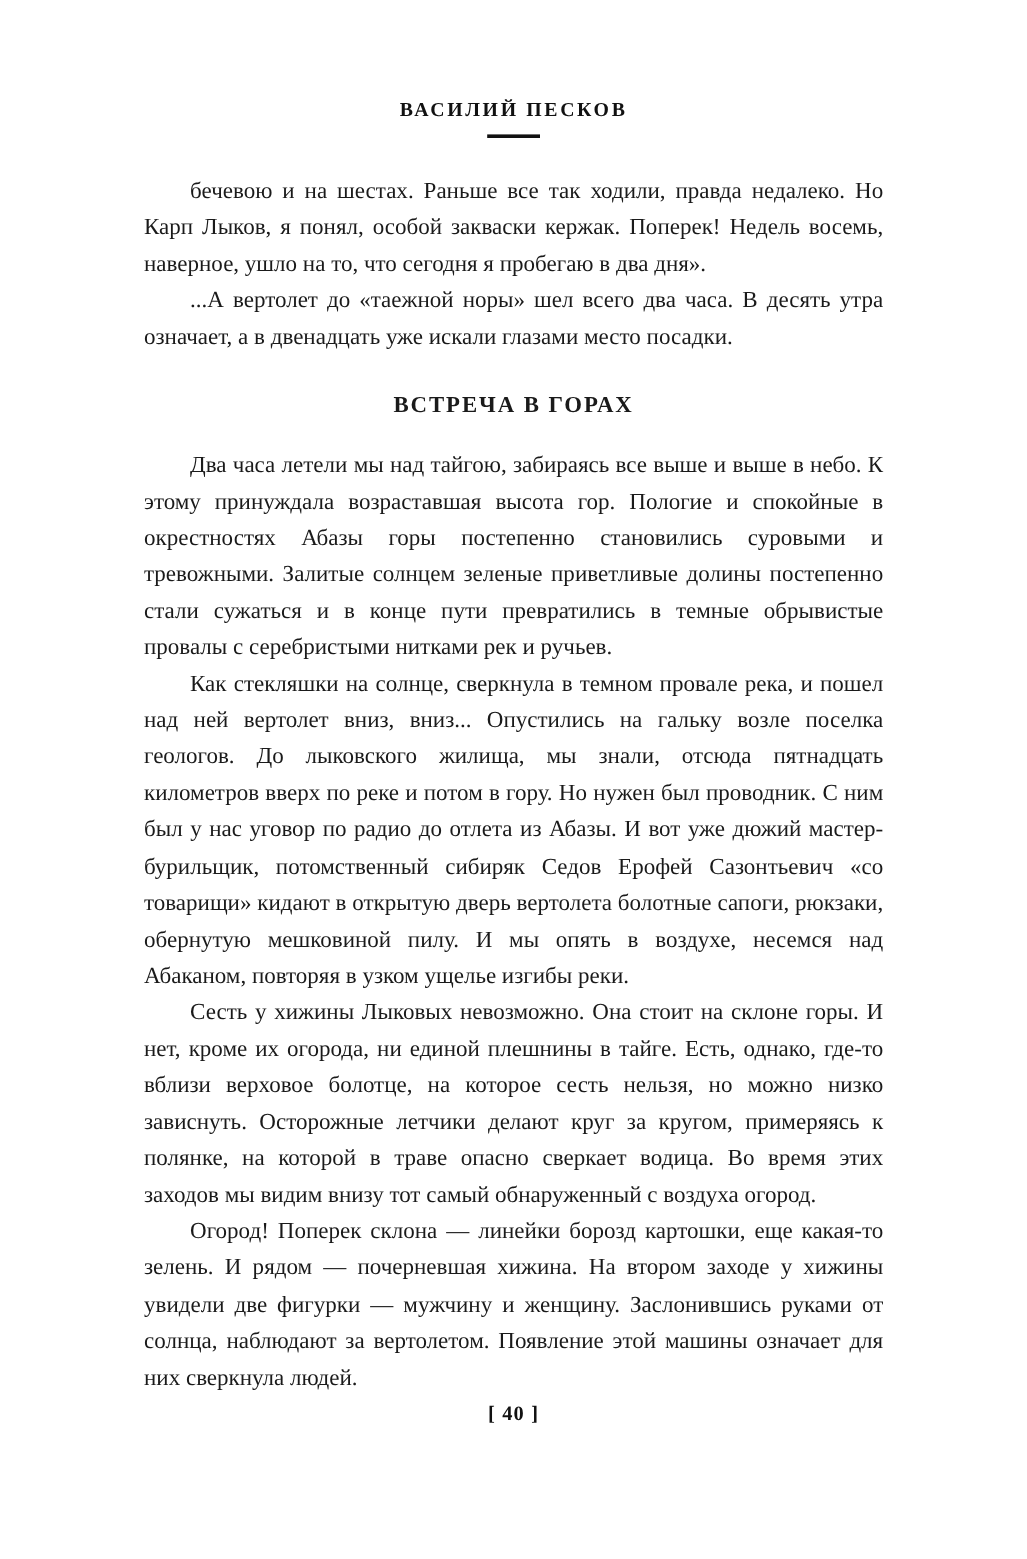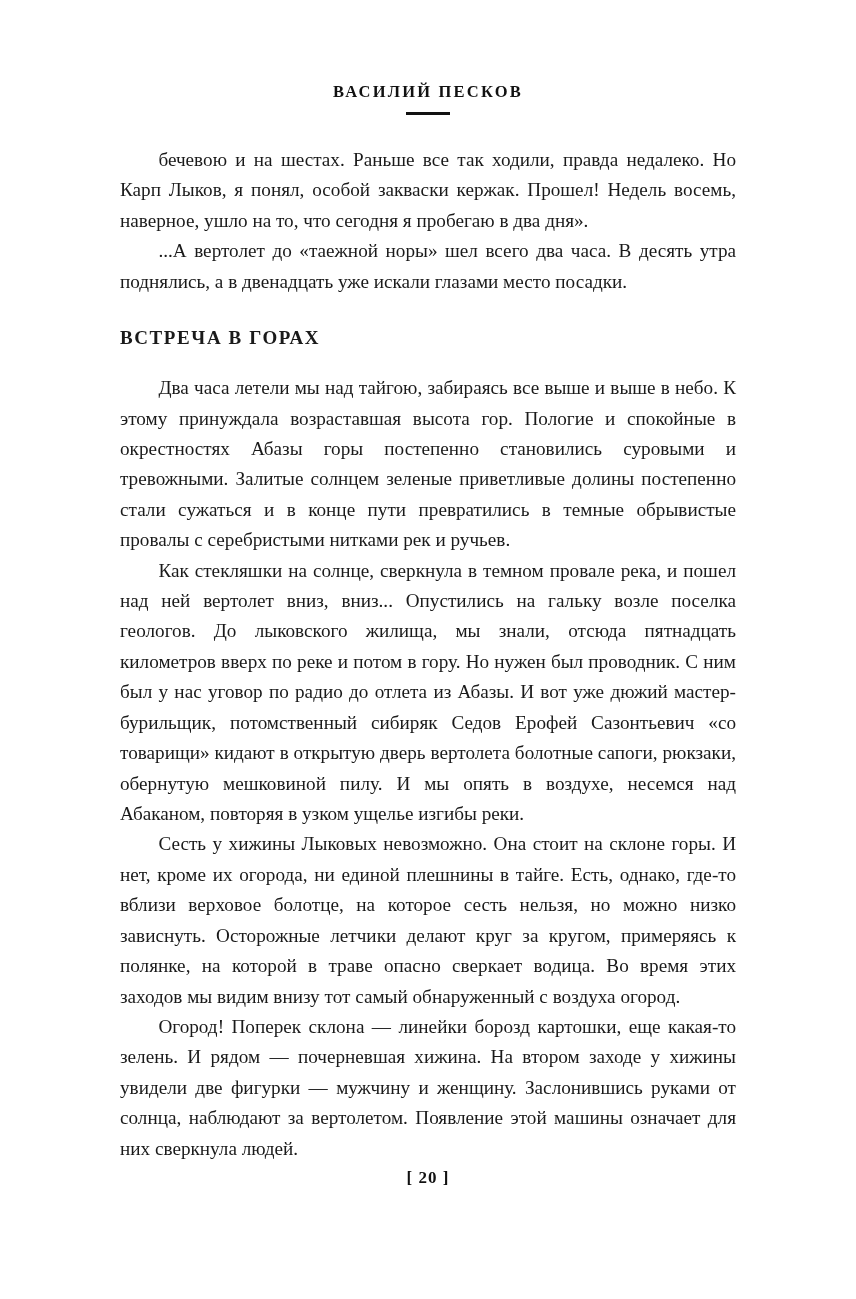--- a/index.html
+++ b/index.html
@@ -53,20 +53,21 @@
     hyphens: manual;
   }
   .body-text p {
     margin: 0;
     text-indent: 0;
   }
   .body-text p.indent {
     text-indent: 2.0em;
   }
   .section-title {
+    text-align: center;
     font-size: 19px;
     font-weight: 700;
     letter-spacing: 1.6px;
     text-transform: uppercase;
     margin: 30px 0 24px 0;
   }
   .folio {
     position: absolute;
     left: 0;
     right: 0;
@@ -82,30 +83,30 @@
 <body>
 
 <div class="page">
 
   <div class="content">
 
     <div class="running-head">Василий Песков</div>
     <div class="head-rule"></div>
 
     <div class="body-text">
-      <p class="indent">бечевою и на шестах. Раньше все так ходили, правда недалеко. Но Карп Лыков, я понял, особой закваски кержак. Прошел! Недель восемь, наверное, ушло на то, что сегодня я пробегаю в два дня».</p>
-      <p class="indent">...А вертолет до «таежной норы» шел всего два часа. В десять утра поднялись, а в двенадцать уже искали глазами место посадки.</p>
+      <p class="indent">бечевою и на шестах. Раньше все так ходили, правда недалеко. Но Карп Лыков, я понял, особой закваски кержак. Поперек! Недель восемь, наверное, ушло на то, что сегодня я пробегаю в два дня».</p>
+      <p class="indent">...А вертолет до «таежной норы» шел всего два часа. В десять утра означает, а в двенадцать уже искали глазами место посадки.</p>
     </div>
 
     <div class="section-title">Встреча в горах</div>
 
     <div class="body-text" style="margin-top:0">
       <p class="indent">Два часа летели мы над тайгою, забираясь все выше и выше в небо. К этому принуждала возраставшая высота гор. Пологие и спокойные в окрестностях Абазы горы постепенно становились суровыми и тревожными. Залитые солнцем зеленые приветливые долины постепенно стали сужаться и в конце пути превратились в темные обрывистые провалы с серебристыми нитками рек и ручьев.</p>
       <p class="indent">Как стекляшки на солнце, сверкнула в темном провале река, и пошел над ней вертолет вниз, вниз... Опустились на гальку возле поселка геологов. До лыковского жилища, мы знали, отсюда пятнадцать километров вверх по реке и потом в гору. Но нужен был проводник. С ним был у нас уговор по радио до отлета из Абазы. И вот уже дюжий мастер-бурильщик, потомственный сибиряк Седов Ерофей Сазонтьевич «со товарищи» кидают в открытую дверь вертолета болотные сапоги, рюкзаки, обернутую мешковиной пилу. И мы опять в воздухе, несемся над Абаканом, повторяя в узком ущелье изгибы реки.</p>
       <p class="indent">Сесть у хижины Лыковых невозможно. Она стоит на склоне горы. И нет, кроме их огорода, ни единой плешнины в тайге. Есть, однако, где-то вблизи верховое болотце, на которое сесть нельзя, но можно низко зависнуть. Осторожные летчики делают круг за кругом, примеряясь к полянке, на которой в траве опасно сверкает водица. Во время этих заходов мы видим внизу тот самый обнаруженный с воздуха огород.</p>
       <p class="indent">Огород! Поперек склона — линейки борозд картошки, еще какая-то зелень. И рядом — почерневшая хижина. На втором заходе у хижины увидели две фигурки — мужчину и женщину. Заслонившись руками от солнца, наблюдают за вертолетом. Появление этой машины означает для них сверкнула людей.</p>
     </div>
 
   </div>
 
-  <div class="folio">[ 20 ]</div>
+  <div class="folio">[ 40 ]</div>
 
 </div>
 
 </body></html>

